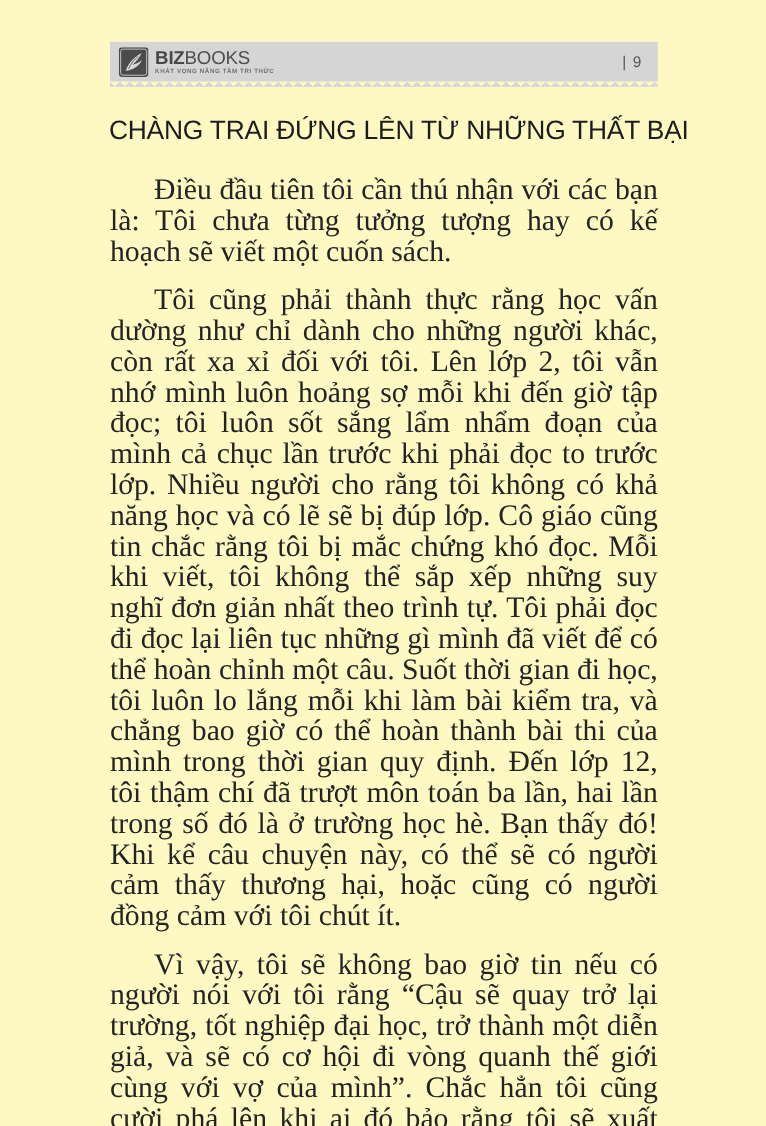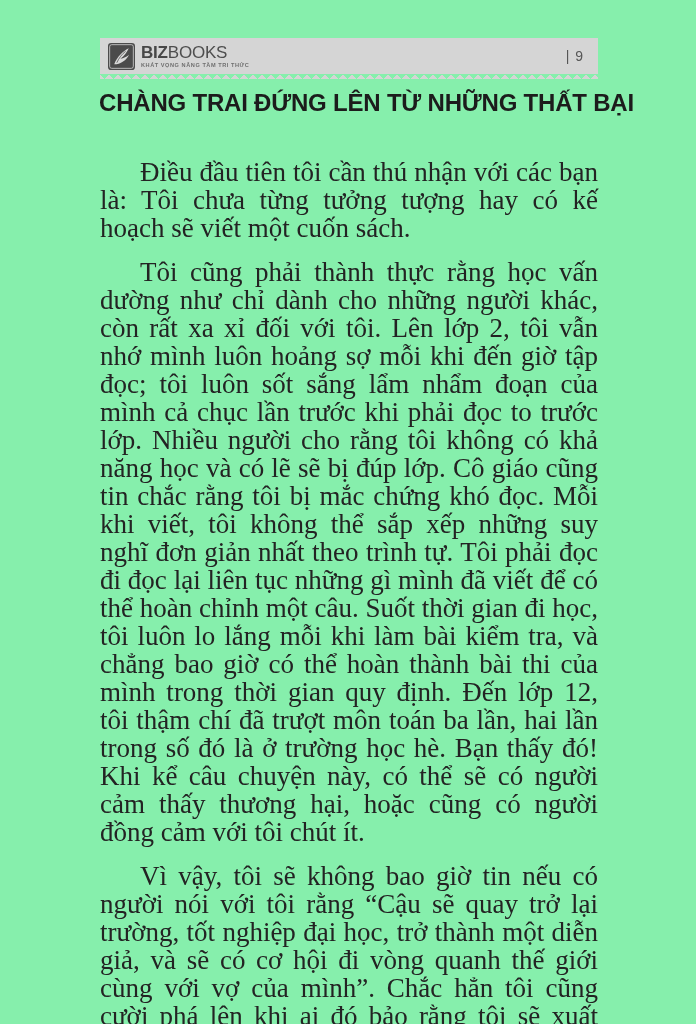--- a/index.html
+++ b/index.html
@@ -5,21 +5,21 @@
   html, body { margin: 0; padding: 0; }
   body {
     width: 696px; height: 1024px;
     background: #ffffff;
     font-family: "Liberation Sans", sans-serif;
     overflow: hidden;
   }
   .page {
     position: relative;
     width: 696px; height: 1024px;
-    background: #86efac;
+    background: #fef9c3;
   }
 
   
   .header-bar {
     position: absolute;
     left: 100px; top: 38px;
     width: 498px; height: 36px;
     background: #d5d5d5;
     display: flex;
     align-items: center;
@@ -50,24 +50,24 @@
     white-space: nowrap;
   }
   .page-number {
     margin-left: auto;
     font-size: 14px; color: #565656; letter-spacing: 1px;
   }
 
   
   .chapter-title {
     position: absolute;
-    left: 99px; top: 89px;
+    left: 99px; top: 105px;
     width: 500px;
     margin: 0;
-    font-size: 24px; font-weight: 700;
+    font-size: 24px; font-weight: 400;
     letter-spacing: -0.2px;
     color: #1c1c1c;
     white-space: nowrap;
     font-family: "Liberation Sans", sans-serif;
   }
   .body-text {
     position: absolute;
     left: 100px; top: 158px;
     width: 498px;
     font-family: "Liberation Serif", serif;

